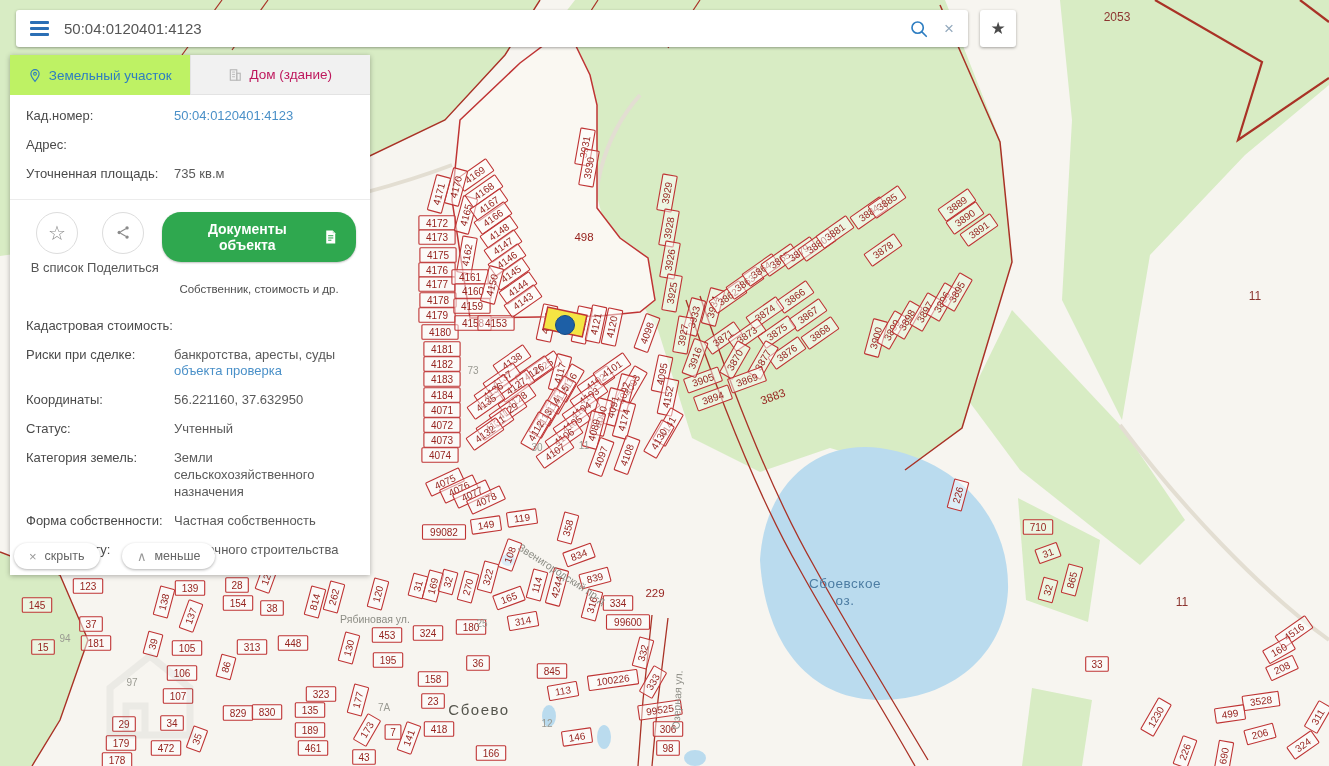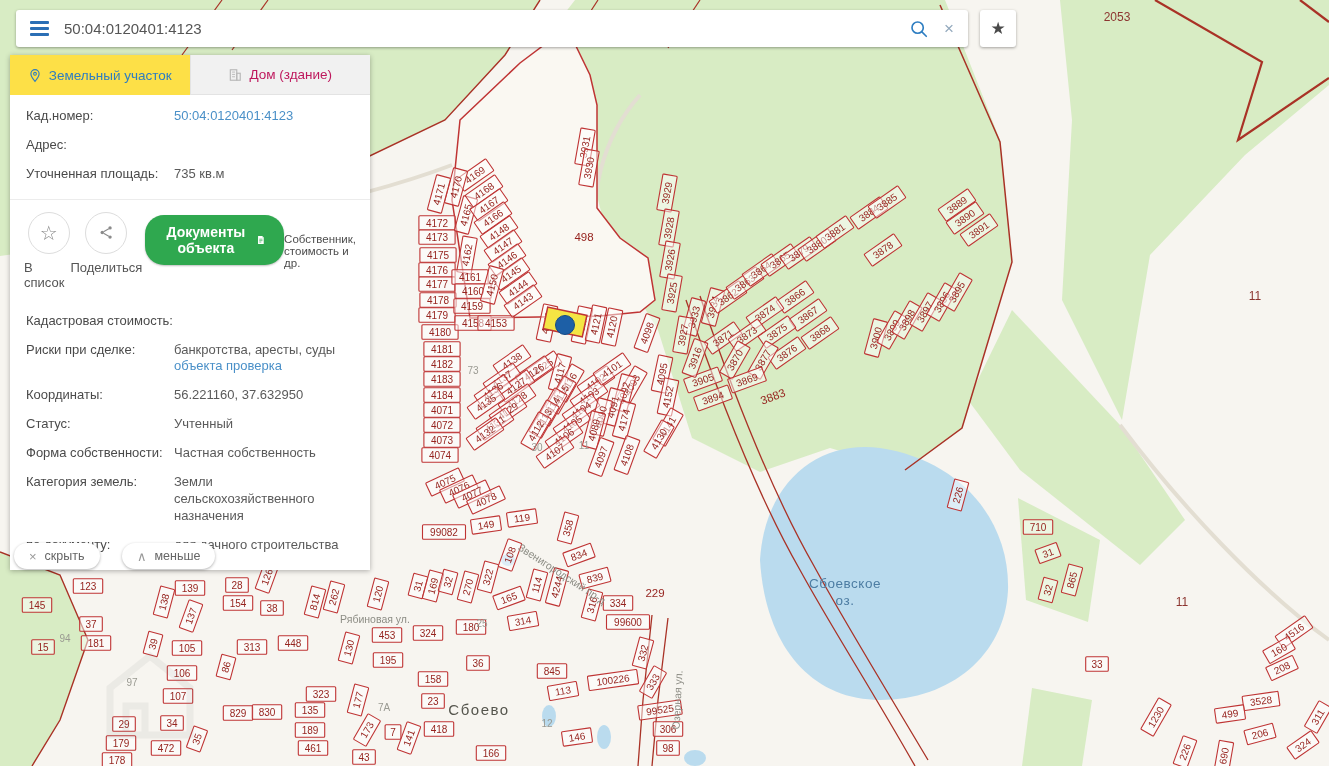--- a/index.html
+++ b/index.html
@@ -17,33 +17,33 @@
   .sb-clear{color:#93a9bd;font-size:17px;line-height:1;cursor:pointer;}
   .favbox{position:absolute;left:980px;top:10px;width:36px;height:37px;background:#fff;border-radius:3px;
           box-shadow:0 1px 3px rgba(0,0,0,.35);display:flex;align-items:center;justify-content:center;
           color:#4a4a4a;font-size:17px;z-index:6;cursor:pointer;}
 
   
   .panel{position:absolute;left:10px;top:55px;width:360px;background:#fff;z-index:5;
          box-shadow:0 1px 5px rgba(0,0,0,.3);font-size:13px;color:#4d4d4d;}
   .tabs{display:flex;height:40px;}
   .tab{flex:1;display:flex;align-items:center;justify-content:center;gap:7px;font-size:13.5px;cursor:pointer;}
-  .tab.active{background:#fde047;color:#2d7dc1;}
+  .tab.active{background:#bef264;color:#2d7dc1;}
   .tab.inactive{background:#f1f1f1;color:#be185d;border-left:1px solid #e3e3e3;border-bottom:1px solid #e3e3e3;}
   .sect{padding:13px 16px 4px 16px;}
   .frow{display:flex;margin-bottom:12px;line-height:1.3;}
   .flabel{flex:0 0 148px;color:#4a4a4a;}
   .fval{flex:1;color:#5a5a5a;white-space:pre-line;}
   .link{color:#4a90c8;cursor:pointer;}
   .actions{display:flex;align-items:flex-start;padding:12px 14px 10px 14px;border-top:1px solid #ececec;}
   .actcol{display:flex;flex-direction:column;align-items:center;width:66px;cursor:pointer;}
   .circbtn{width:40px;height:40px;border:1px solid #ddd;border-radius:50%;display:flex;align-items:center;justify-content:center;
            color:#8a8a8a;font-size:20px;background:#fff;}
   .actlbl{margin-top:6px;font-size:13px;color:#555;}
-  .docscol{flex:1;display:flex;flex-direction:row;align-items:center;margin-left:6px;}
+  .docscol{flex:1;display:flex;flex-direction:column;align-items:center;margin-left:6px;}
   .greenbtn{display:flex;align-items:center;gap:8px;background:#2fa84f;color:#fff;font-weight:bold;font-size:14px;
             border:none;border-radius:19px;padding:9px 18px;cursor:pointer;box-shadow:0 1px 2px rgba(0,0,0,.25);}
   .docsub{margin-top:21px;font-size:11.5px;color:#4d4d4d;}
 
   
   .pill{position:absolute;top:543px;height:26px;background:#fff;border-radius:14px;z-index:6;
         box-shadow:0 1px 3px rgba(0,0,0,.3);display:inline-flex;align-items:center;gap:8px;
         padding:0 15px;color:#666;font-size:12.5px;cursor:pointer;}
   .pill .pic{color:#999;font-size:13px;}
   #pill-hide{left:14px;} #pill-less{left:122px;}
@@ -1109,26 +1109,26 @@
         </div>
         <div class="frow">
           <div class="flabel">Координаты:</div>
           <div class="fval">56.221160, 37.632950</div>
         </div>
         <div class="frow">
           <div class="flabel">Статус:</div>
           <div class="fval">Учтенный</div>
         </div>
         <div class="frow">
+          <div class="flabel">Категория земель:</div>
+          <div class="fval">Земли сельскохозяйственного назначения</div>
+        </div>
+        <div class="frow">
           <div class="flabel">Форма собственности:</div>
           <div class="fval">Частная собственность</div>
-        </div>
-        <div class="frow">
-          <div class="flabel">Категория земель:</div>
-          <div class="fval">Земли сельскохозяйственного назначения</div>
         </div>
         <div class="frow">
           <div class="flabel">по документу:</div>
           <div class="fval">для дачного строительства</div>
         </div>
       </div>
   </div>
 
   <div class="pill" id="pill-hide">
     <span class="pic">×</span>

